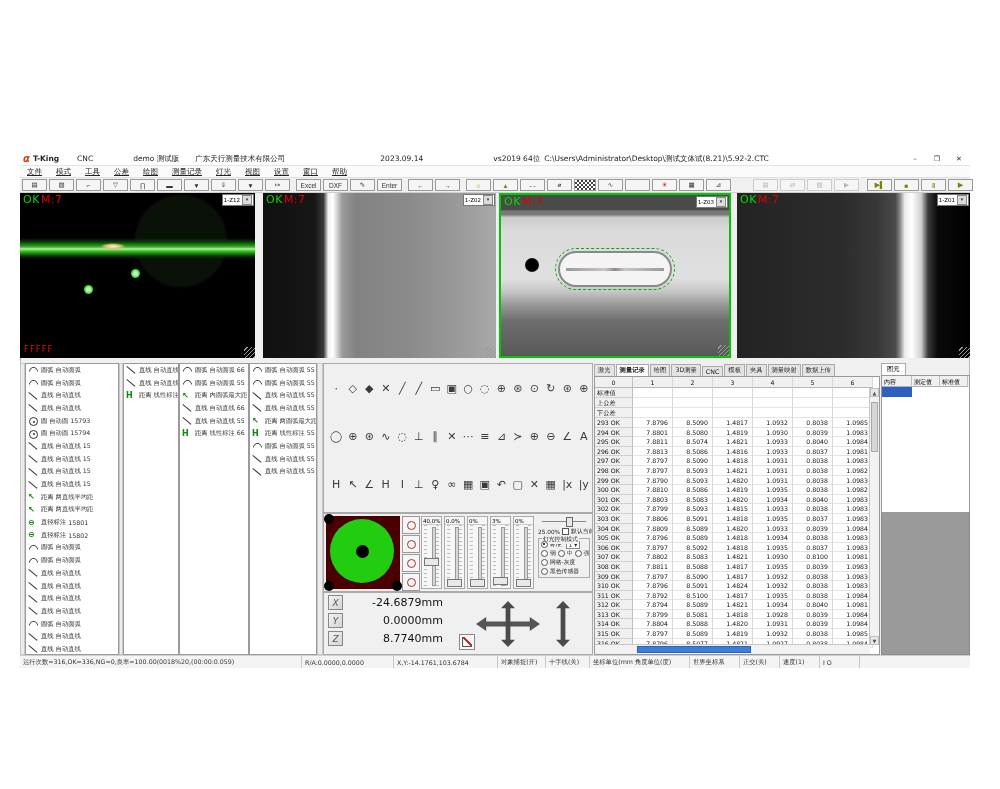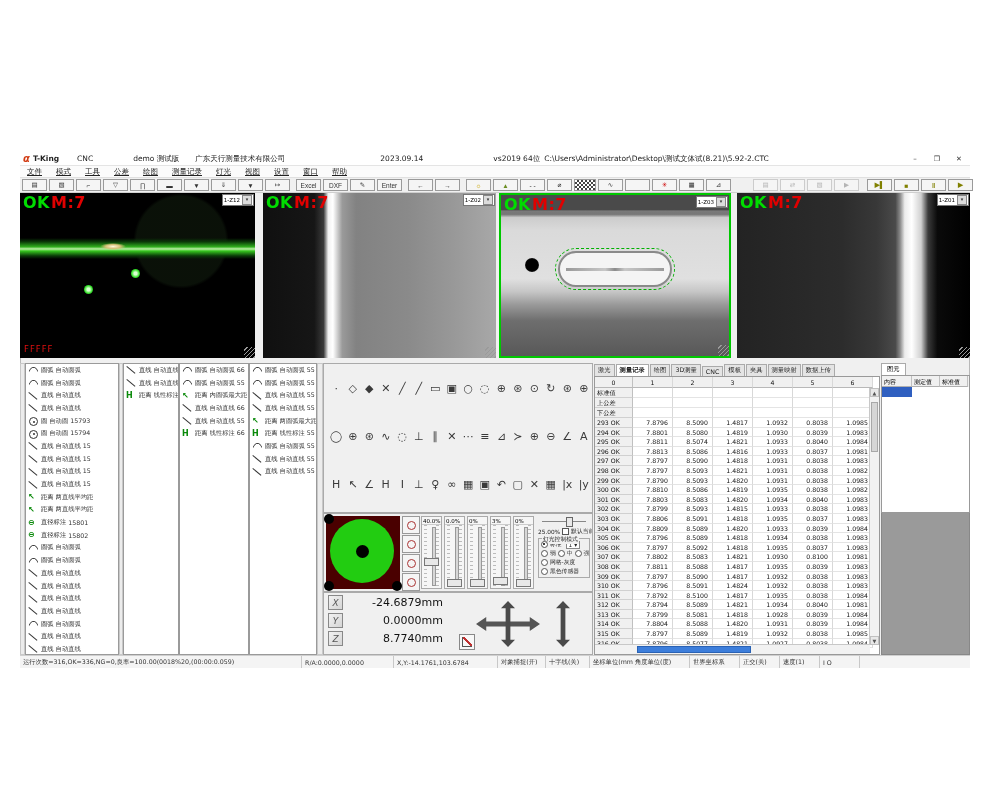--- a/index.html
+++ b/index.html
@@ -23,21 +23,21 @@
   .tb.d{color:#b5b5b5;border-color:#cccccc;}
   .tb.o{color:#808000;font-weight:bold;}
   .tb.checker{background:repeating-conic-gradient(#444 0% 25%,#fff 0% 50%) 0 0/4px 4px;min-width:22px;}
 
   
   .cam{position:absolute;top:193px;height:165px;background:#000;overflow:hidden;box-sizing:border-box;}
   #cam1{left:20px;width:235px;}
   #cam2{left:263px;width:233px;background:linear-gradient(90deg,#101010 0%,#161616 22%,#3a3a3a 26%,#f2f2f2 28%,#ffffff 30%,#9a9a9a 34%,#828282 40%,#8a8a8a 62%,#979797 80%,#a8a8a8 100%);}
   #cam3{left:499px;width:232px;border:2px solid #00c800;background:linear-gradient(180deg,#4a4a4a 0%,#4a4a4a 9%,#7a7a7a 10%,#777777 12%,#cccccc 14%,#dadada 22%,#e0e0e0 52%,#c6c6c6 60%,#9a9a9a 68%,#6e6e6e 78%,#585858 100%);}
   #cam4{left:737px;width:233px;background:linear-gradient(90deg,#232323 0%,#2c2c2c 45%,#383838 60%,#4a4a4a 68%,#8a8a8a 70%,#ececec 72%,#ffffff 75%,#d0d0d0 79%,#3a3a3a 82%,#0a0a0a 86%,#000 100%);}
-  .ok{position:absolute;top:0;left:3px;font-size:16px;font-weight:bold;color:#00dd00;letter-spacing:.5px;z-index:3;}
+  .ok{position:absolute;top:0;left:3px;font-size:11px;font-weight:normal;color:#00dd00;letter-spacing:.5px;z-index:3;}
   .mk{color:#e00000;margin-left:1px;}
   .sel{position:absolute;top:1px;right:1px;height:10px;background:#fff;border:1px solid #777;font-size:5.5px;display:flex;align-items:center;padding:0 1px;color:#000;z-index:3;}
   .dd{width:8px;height:8px;background:#dcdcdc;border:1px solid #888;margin-left:2px;font-size:5px;line-height:7px;text-align:center;color:#333;}
   .grip{position:absolute;right:0;bottom:0;width:11px;height:11px;background:repeating-linear-gradient(135deg,transparent 0 2px,#9a9a9a 2px 3px);z-index:3;}
   .band{position:absolute;left:0;top:27%;width:100%;height:13%;background:linear-gradient(180deg,rgba(10,50,5,0) 0%,#0a3a08 18%,#2fae1d 42%,#bdf0a8 52%,#36c51f 62%,#0a3a08 85%,rgba(0,0,0,0) 100%);}
   .flare{position:absolute;left:36%;top:29%;width:26px;height:7px;border-radius:50%;background:radial-gradient(closest-side,#fff8d8,#d8c27a 55%,transparent 100%);}
   .gdot{position:absolute;width:9px;height:9px;border-radius:50%;background:radial-gradient(circle,#d9ffd0 0 22%,#35e02a 60%,#0f7a0c 100%);}
   .lens{position:absolute;right:6%;top:0;width:120px;height:96px;border-radius:50%;background:radial-gradient(circle,#0c140a 0 58%,transparent 62%);opacity:.85;}
   .fff{position:absolute;left:4px;bottom:4px;color:#e01010;font-size:8.5px;font-weight:normal;letter-spacing:1px;}
   .slot{position:absolute;left:57px;top:56px;width:114px;height:36px;background:#f4f4f4;border:2px solid #8a8a8a;border-radius:18px;outline:1px dashed #00b000;outline-offset:2px;box-sizing:border-box;}

